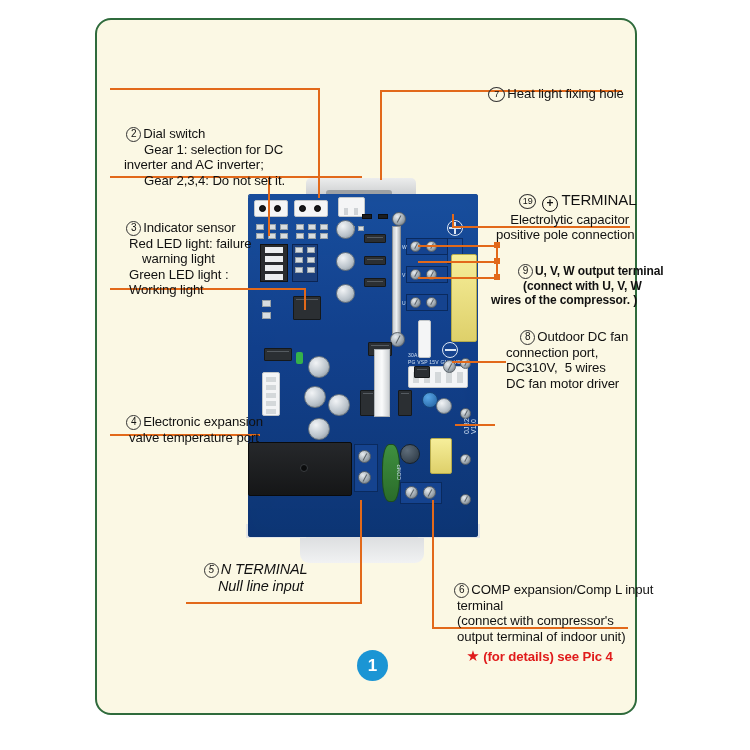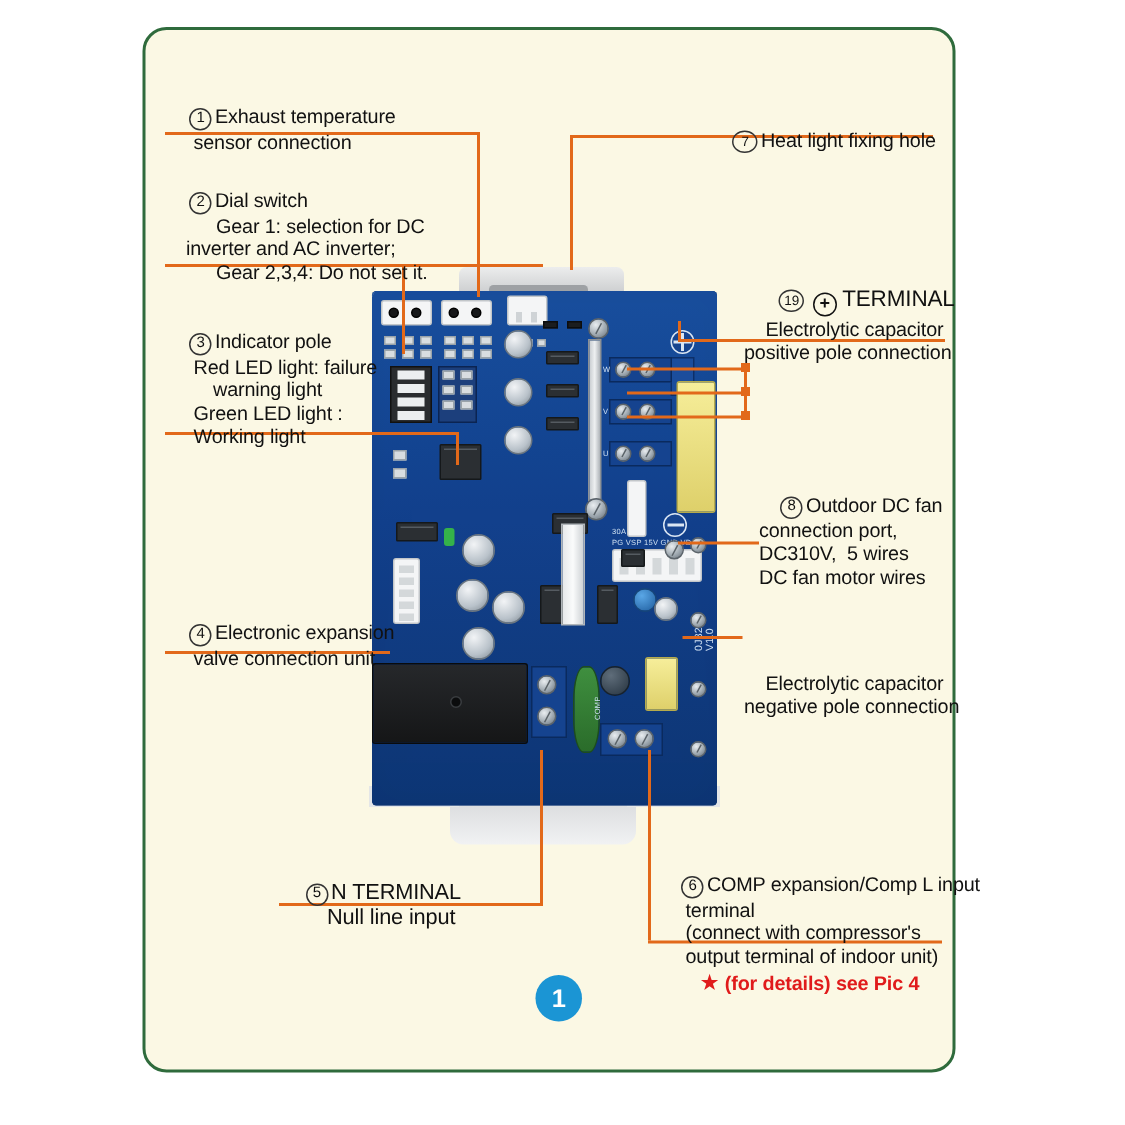--- a/index.html
+++ b/index.html
@@ -258,72 +258,69 @@
   <div class="sq" style="left:494px;top:242px;"></div>
   <div class="sq" style="left:494px;top:258px;"></div>
   <div class="sq" style="left:494px;top:274px;"></div>
 
   <div class="ln lnh" style="left:452px;top:226px;width:178px;"></div>
   <div class="ln lnv" style="left:452px;top:214px;height:12px;"></div>
 
   <div class="ln lnh" style="left:380px;top:90px;width:242px;"></div>
   <div class="ln lnv" style="left:380px;top:90px;height:90px;"></div>
 
-  <div class="co" style="left:112px;top:54px;">
-    <span class="num">1</span><span>Exhaust temperature</span>
-<span style="margin-left:17px">sensor connection</span>
-  </div>
 
   <div class="co" style="left:112px;top:110px;">
     <span class="num">2</span><span>Dial switch</span>
 <span style="margin-left:32px">Gear 1: selection for DC</span>
 <span style="margin-left:12px">inverter and AC inverter;</span>
 <span style="margin-left:32px">Gear 2,3,4: Do not set it.</span>
   </div>
 
   <div class="co" style="left:112px;top:204px;">
-    <span class="num">3</span><span>Indicator pole</span>
+    <span class="num">3</span><span>Indicator sensor</span>
 <span style="margin-left:17px">Red LED light: failure</span>
 <span style="margin-left:30px">warning light</span>
 <span style="margin-left:17px">Green LED light :</span>
 <span style="margin-left:17px">Working light</span>
   </div>
 
   <div class="co" style="left:112px;top:398px;">
     <span class="num">4</span><span>Electronic expansion</span>
-<span style="margin-left:17px">valve connection unit</span>
-  </div>
-
-  <div class="co" style="left:188px;top:570px;font-size:14.5px;line-height:17px;">
+<span style="margin-left:17px">valve temperature port</span>
+  </div>
+
+  <div class="co" style="left:188px;top:544px;font-size:14.5px;line-height:17px;font-style:italic;">
     <span class="num">5</span><span>N TERMINAL</span>
 <span style="margin-left:30px">Null line input</span>
   </div>
 
   <div class="co" style="left:440px;top:566px;">
     <span class="num">6</span><span>COMP expansion/Comp L input</span>
 <span style="margin-left:17px">terminal</span>
 <span style="margin-left:17px">(connect with compressor's</span>
 <span style="margin-left:17px">output terminal of indoor unit)</span>
   </div>
   <div class="co" style="left:452px;top:632px;">
     <span class="star">★</span> <span class="redtxt">(for details) see Pic 4</span>
   </div>
 
-  <div class="co" style="left:496px;top:432px;">
-    <span>Electrolytic capacitor</span>
-<span>negative pole connection</span>
-  </div>
 
   <div class="co" style="left:506px;top:313px;">
     <span class="num">8</span><span>Outdoor DC fan</span>
 <span>connection port,</span>
 <span>DC310V,  5 wires</span>
-<span>DC fan motor wires</span>
-  </div>
-
+<span>DC fan motor driver</span>
+  </div>
+
+  <div class="co bold" style="left:505px;top:250px;font-size:12px;line-height:14px;">
+    <span class="num" style="font-weight:normal">9</span><span>U, V, W output terminal</span>
+<span style="margin-left:18px">(connect with U, V, W</span>
+<span style="margin-left:-14px">wires of the compressor. )</span>
+  </div>
 
   <div class="co" style="left:505px;top:176px;">
     <span class="num wide">19</span> <span class="sym">+</span> <span style="font-size:15px">TERMINAL</span>
   </div>
   <div class="co" style="left:496px;top:196px;">
     <span>Electrolytic capacitor</span>
 <span>positive pole connection</span>
   </div>
 
   <div class="co" style="left:474px;top:70px;">

